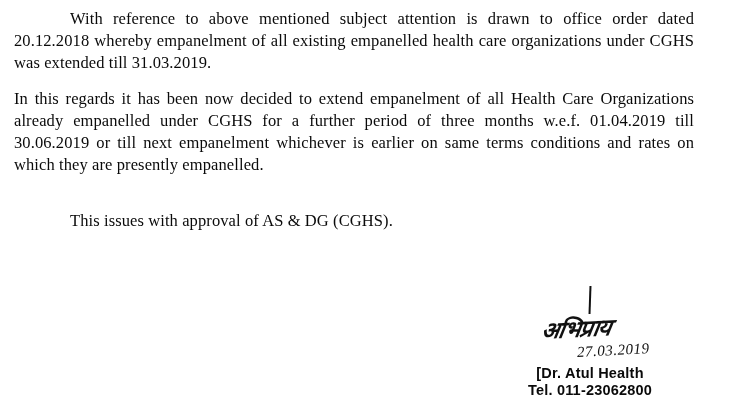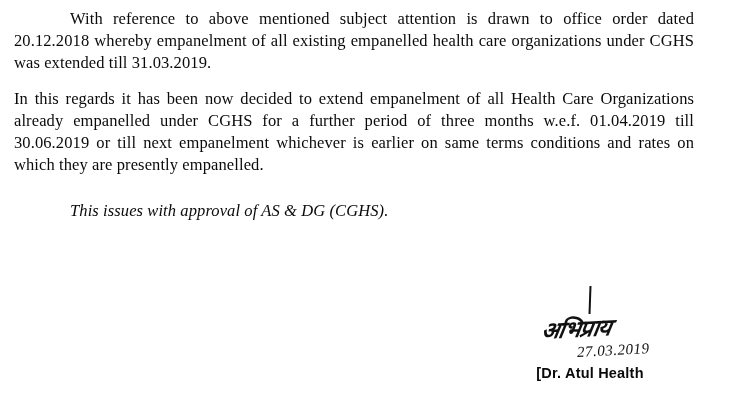--- a/index.html
+++ b/index.html
@@ -27,22 +27,21 @@
     text-align: justify;
     text-justify: inter-word;
     margin: 0 0 14px 0;
     letter-spacing: 0.1px;
   }
   .para.indent {
     text-indent: 56px;
   }
   .para.closing {
     text-indent: 56px;
-    margin-top: 24px;
-    font-style: italic;
+    margin-top: 34px;
   }
   .sign-block {
     position: absolute;
     right: 30px;
     top: 286px;
     width: 260px;
     text-align: center;
   }
   .pen-stroke {
     display: block;
@@ -111,15 +110,16 @@
 
   <div class="sign-block">
     <span class="pen-stroke"></span>
     <div>
       <span class="signature">अभिप्राय</span>
     </div>
     <div>
       <span class="sig-date">27.03.2019</span>
     </div>
     <div class="sig-name">[Dr. Atul Health</div>
+    <div class="sig-tel">Tel. 011-23062800</div>
   </div>
 
 </div>
 
 </body></html>

